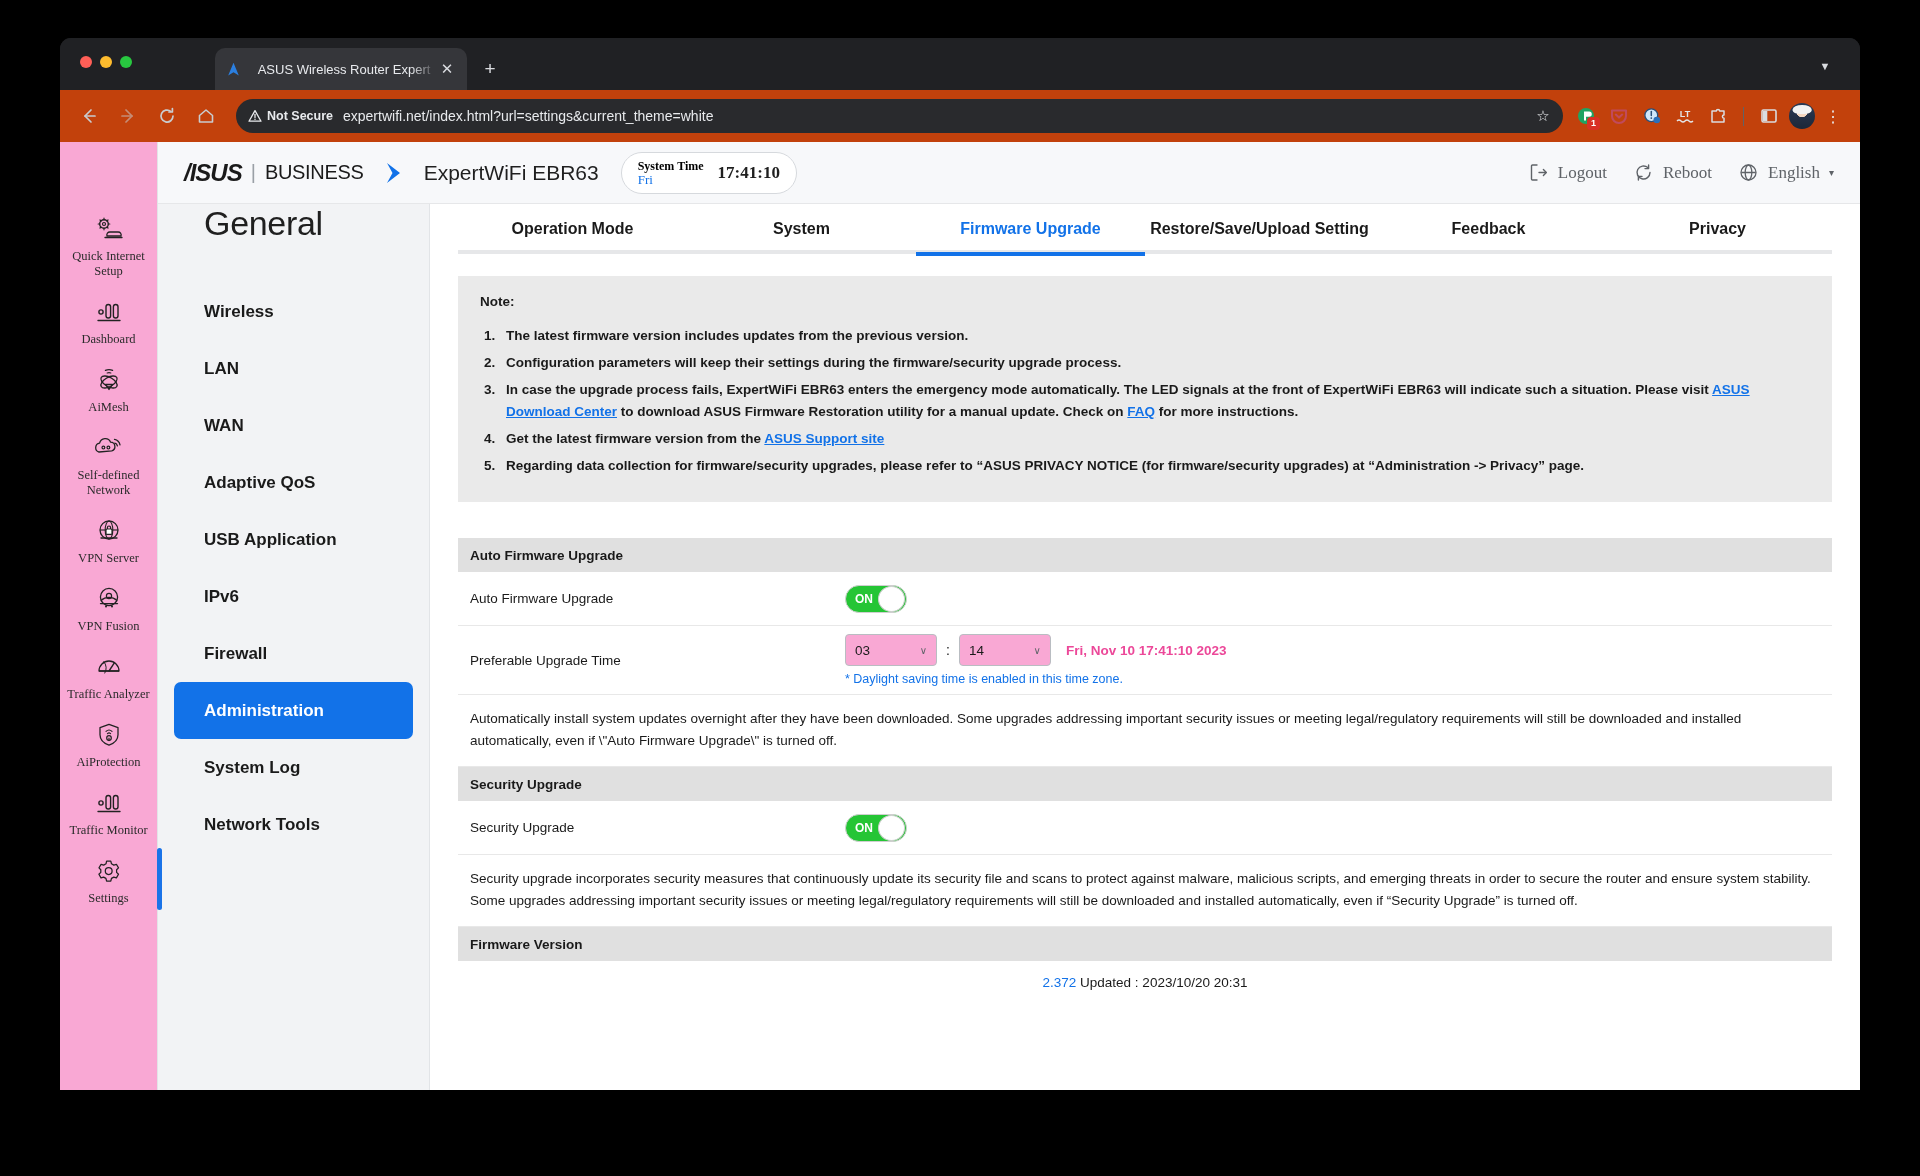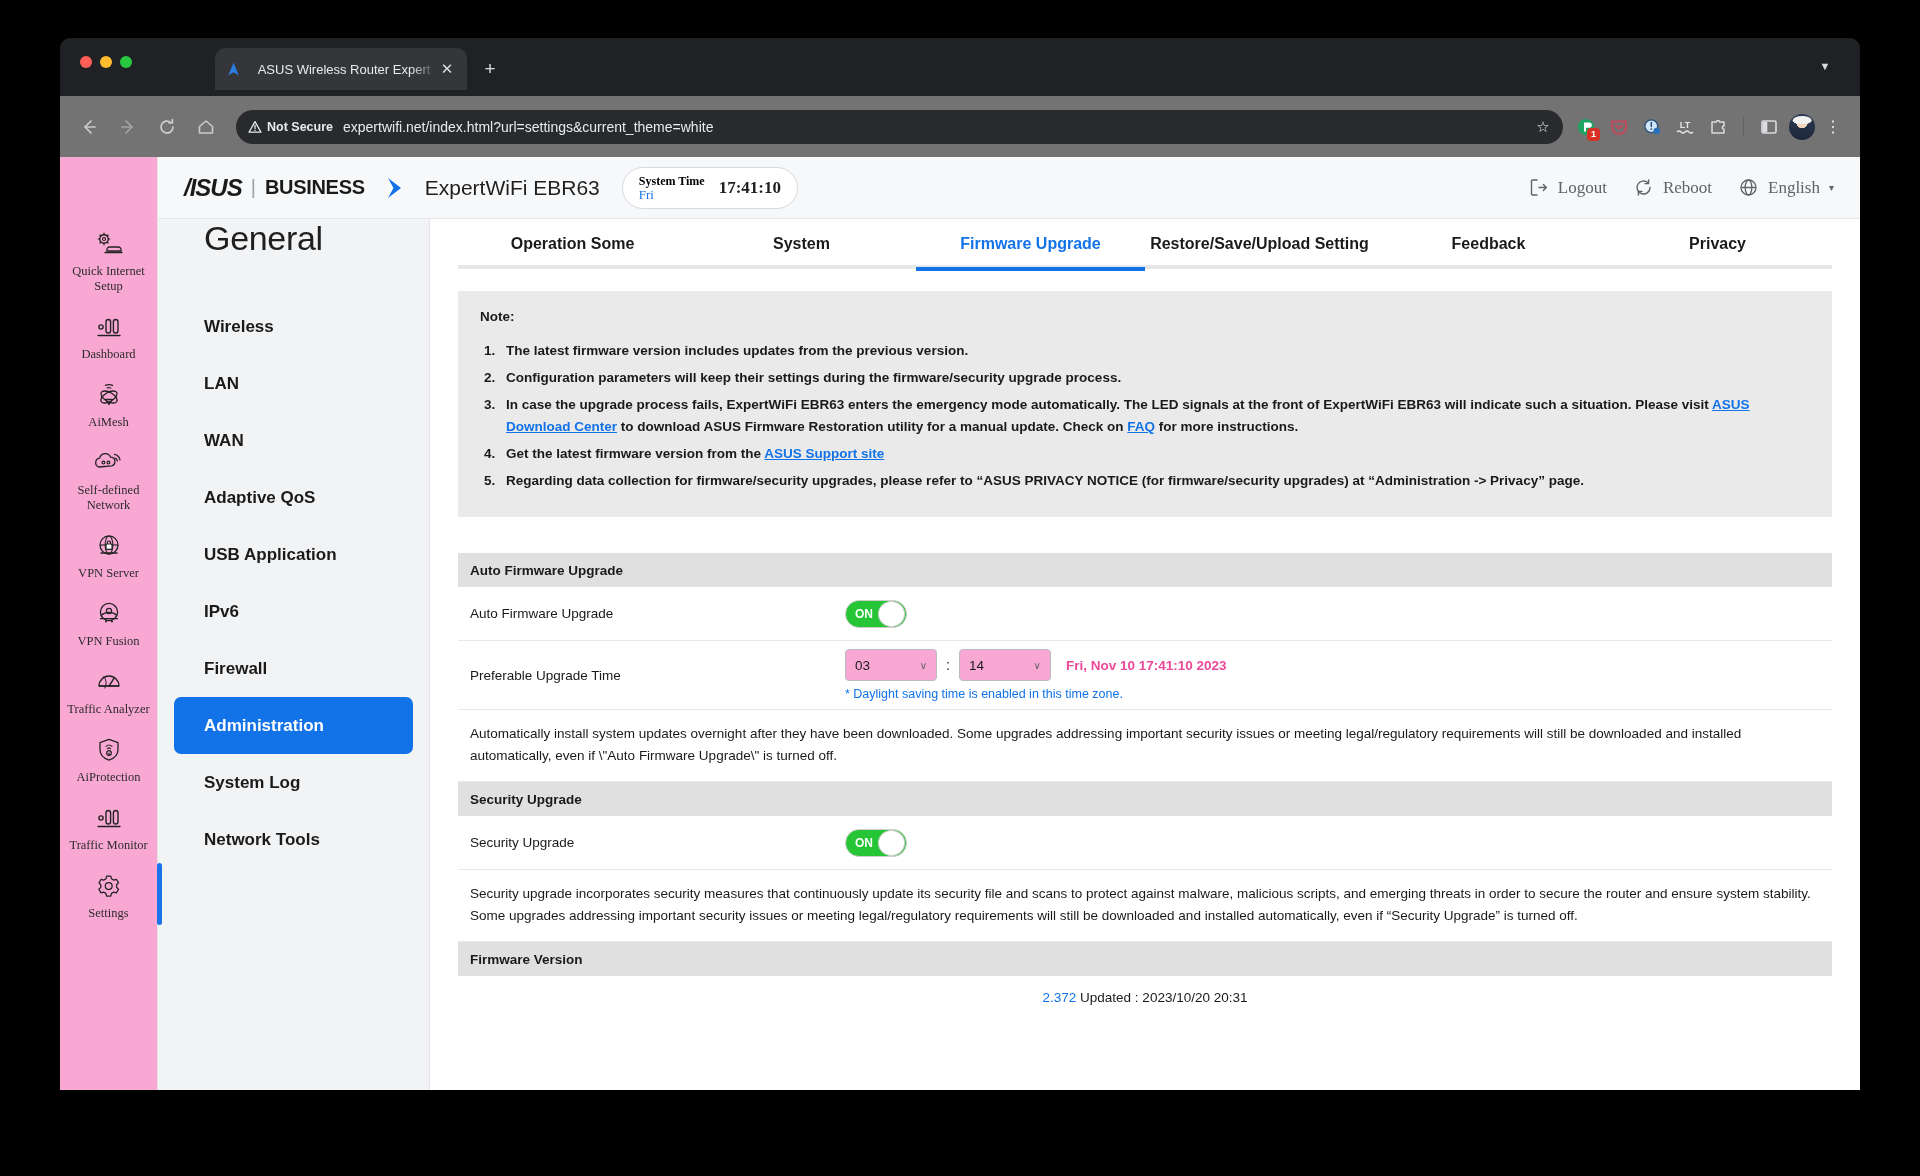--- a/index.html
+++ b/index.html
@@ -66,25 +66,24 @@
   }
   .tab-list-btn {
     position: absolute; right: 22px; top: 16px;
     width: 26px; height: 26px;
     color: #dadce0; text-align: center; line-height: 24px; font-size: 11px;
   }
 
   
   .toolbar {
     position: relative;
-    height: 61px;
-    background: #737373;
+    height: 52px;
+    background: #c2410c;
     display: flex; align-items: center;
     padding: 0 14px;
-    margin-top: 6px;
   }
   .nav-btn {
     width: 30px; height: 30px;
     margin-right: 9px;
     display: flex; align-items: center; justify-content: center;
     color: #c9ccd0;
   }
   .omnibox {
     flex: 1;
     height: 34px;
@@ -320,21 +319,21 @@
     display: flex; align-items: center;
     padding: 0 26px 0 26px;
     z-index: 5;
   }
   .asus-logo {
     font-family: "Liberation Sans", sans-serif;
     font-size: 24px; font-weight: bold; font-style: italic;
     color: #1a1a1a; letter-spacing: -1px;
   }
   .asus-pipe { color: #9aa0a6; margin: 0 9px; font-size: 20px; font-weight: 300; }
-  .asus-business { font-size: 20px; font-weight: bold; color: #1a1a1a; letter-spacing: -0.3px; }
+  .asus-business { font-size: 20px; font-weight: normal; color: #1a1a1a; letter-spacing: -0.3px; }
   .asus-chevron { margin: 0 14px 0 16px; }
   .model-name { font-size: 21px; color: #1f1f1f; }
   .systime {
     margin-left: 22px;
     height: 42px;
     border: 1px solid #d6d9dd;
     border-radius: 21px;
     background: #fff;
     display: flex; align-items: center;
     padding: 0 16px;
@@ -650,21 +649,21 @@
       <div class="menu-item">IPv6</div>
       <div class="menu-item">Firewall</div>
       <div class="menu-item selected">Administration</div>
       <div class="menu-item">System Log</div>
       <div class="menu-item">Network Tools</div>
     </div>
 
     <div class="main main-offset">
 
       <div class="tabs">
-        <div class="tab-item">Operation Some</div>
+        <div class="tab-item">Operation Mode</div>
         <div class="tab-item">System</div>
         <div class="tab-item active">Firmware Upgrade</div>
         <div class="tab-item">Restore/Save/Upload Setting</div>
         <div class="tab-item">Feedback</div>
         <div class="tab-item">Privacy</div>
       </div>
 
       <div class="content-scroll">
 
         <div class="note-box">

